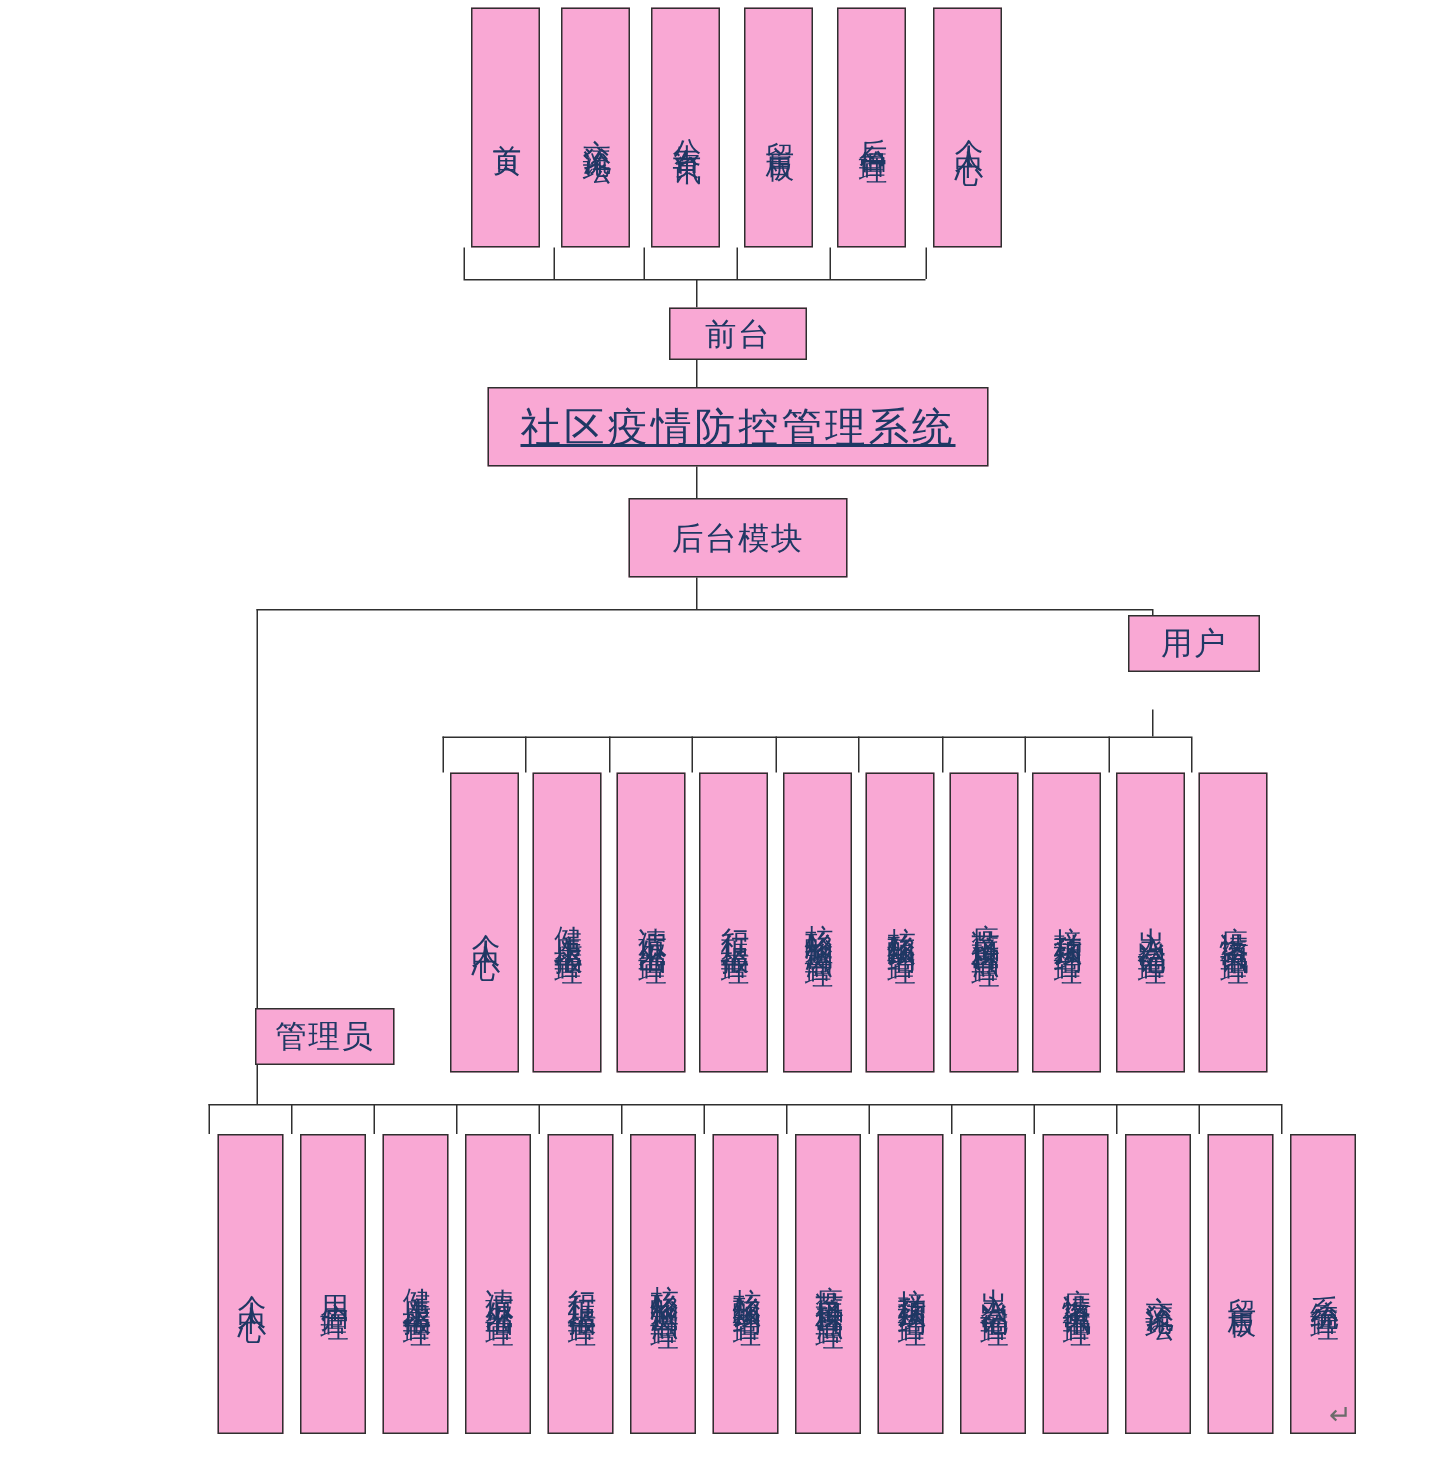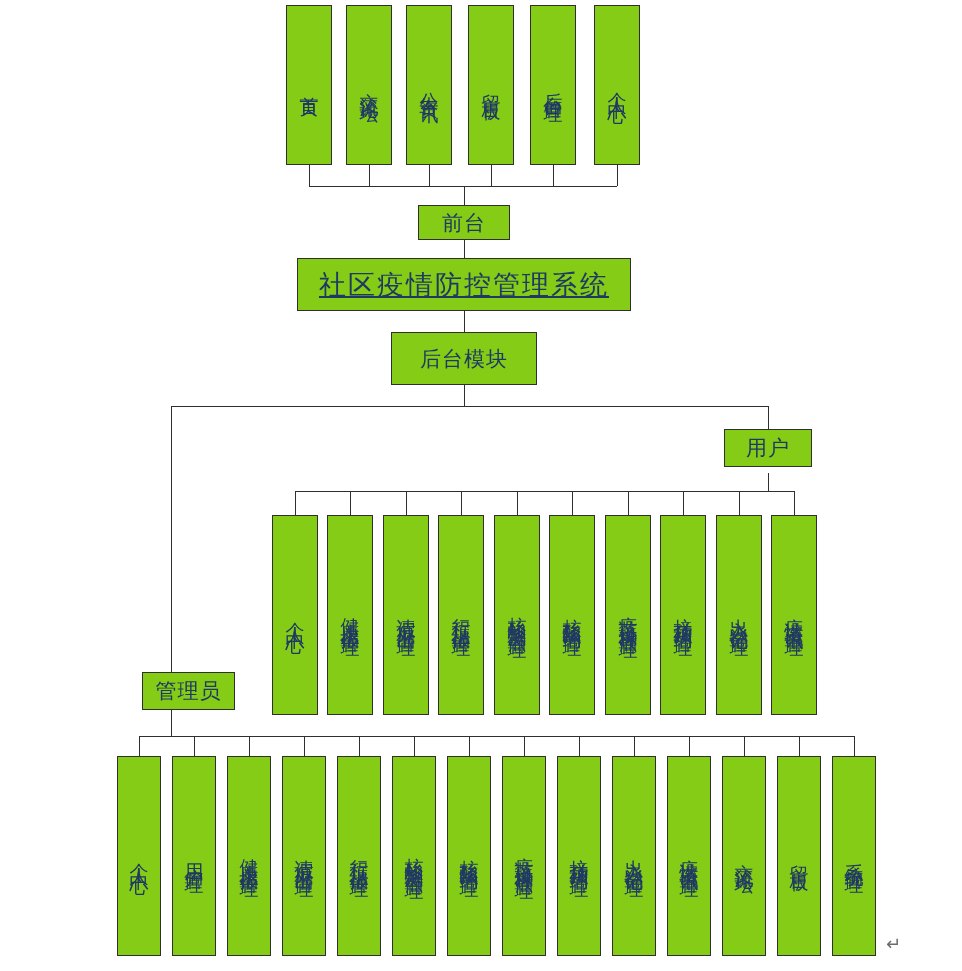--- a/index.html
+++ b/index.html
@@ -8,25 +8,26 @@
     position:relative;
     width:962px; height:971px;
     background:#ffffff;
     font-family:"Liberation Serif","DejaVu Serif",serif;
     color:#1f3864;
     overflow:hidden;
   }
   .box {
     position:absolute;
     border:1px solid #2f2f2f;
-    background:#84cc16;
+    background:#f9a8d4;
     display:flex;
     align-items:center;
     justify-content:center;
     text-align:center;
+    margin-left:28px;
   }
   .vbox {
     writing-mode:vertical-rl;
     text-orientation:upright;
     letter-spacing:4px;
     font-size:19px;
     line-height:1.05;
   }
   .hbox { font-size:21px; letter-spacing:1px; }
   .title-box { font-size:27px; letter-spacing:2px;text-decoration:underline; }
@@ -67,21 +68,21 @@
 
   <div class="vline" style="left:464px;top:311px;height:21px"></div>
 
   <div class="box hbox" style="left:391px;top:332px;width:146px;height:53px">后台模块</div>
 
   <div class="vline" style="left:464px;top:385px;height:21px"></div>
   <div class="hline" style="left:171px;top:406px;width:597px"></div>
   <div class="vline" style="left:768px;top:406px;height:29px"></div>
   <div class="vline" style="left:171px;top:406px;height:266px"></div>
 
-  <div class="box hbox" style="left:724px;top:429px;width:88px;height:38px">用户</div>
+  <div class="box hbox" style="left:724px;top:410px;width:88px;height:38px">用户</div>
 
   <div class="vline" style="left:768px;top:473px;height:18px"></div>
   <div class="hline" style="left:295px;top:491px;width:499px"></div>
   <div class="vline" style="left:295px;top:491px;height:24px"></div>
   <div class="vline" style="left:350px;top:491px;height:24px"></div>
   <div class="vline" style="left:406px;top:491px;height:24px"></div>
   <div class="vline" style="left:461px;top:491px;height:24px"></div>
   <div class="vline" style="left:517px;top:491px;height:24px"></div>
   <div class="vline" style="left:572px;top:491px;height:24px"></div>
   <div class="vline" style="left:628px;top:491px;height:24px"></div>

